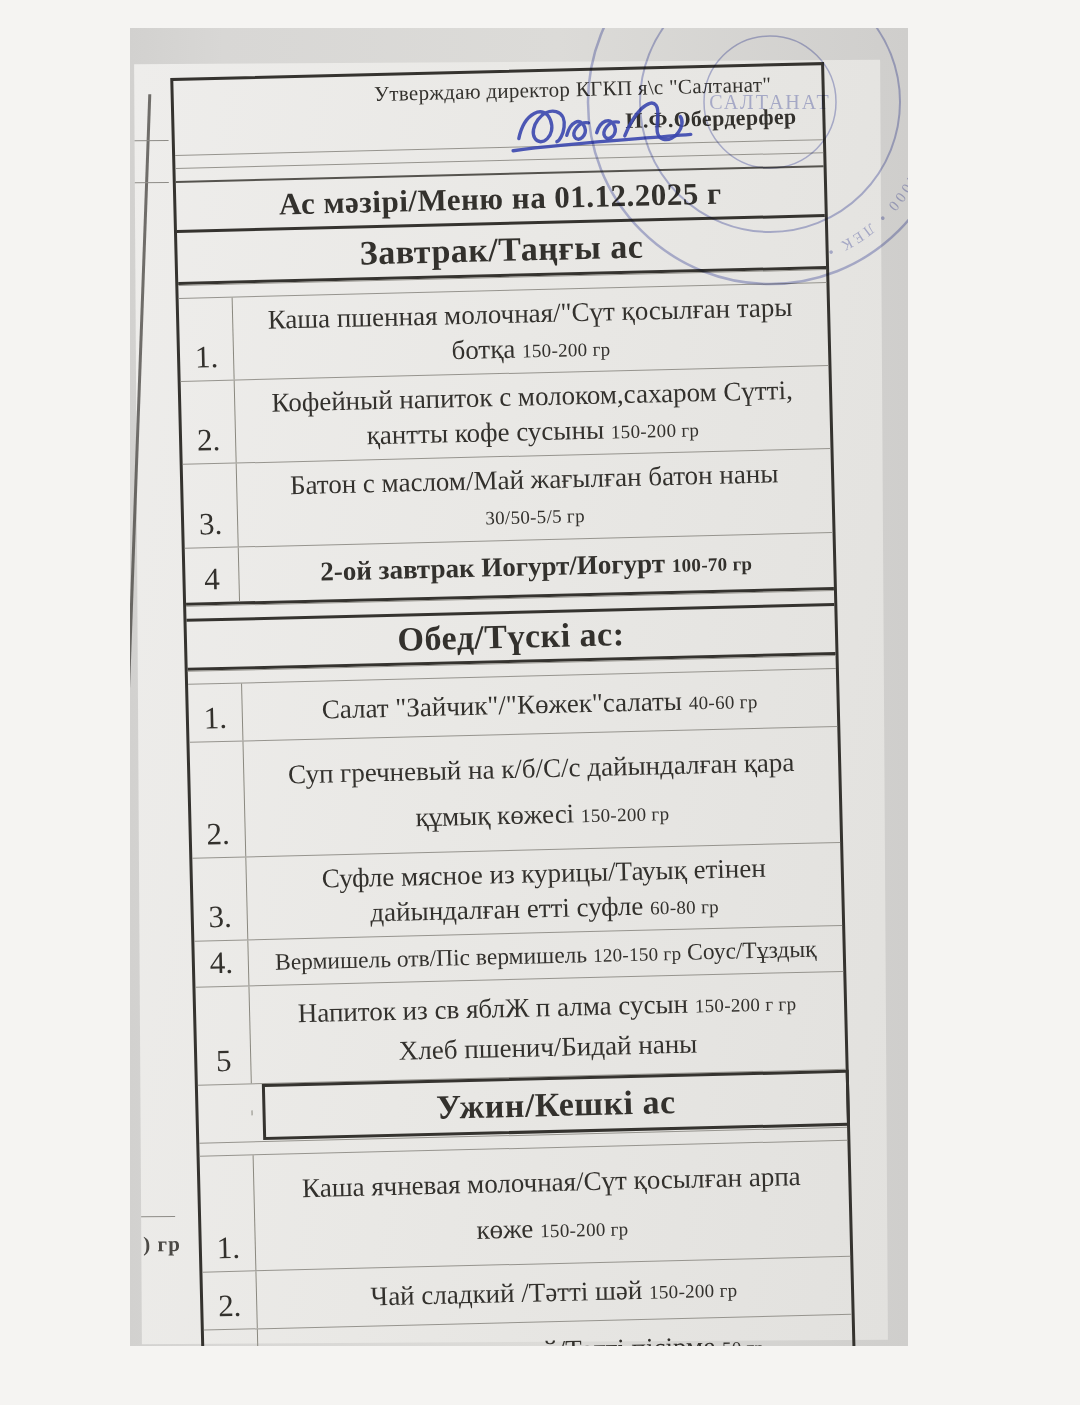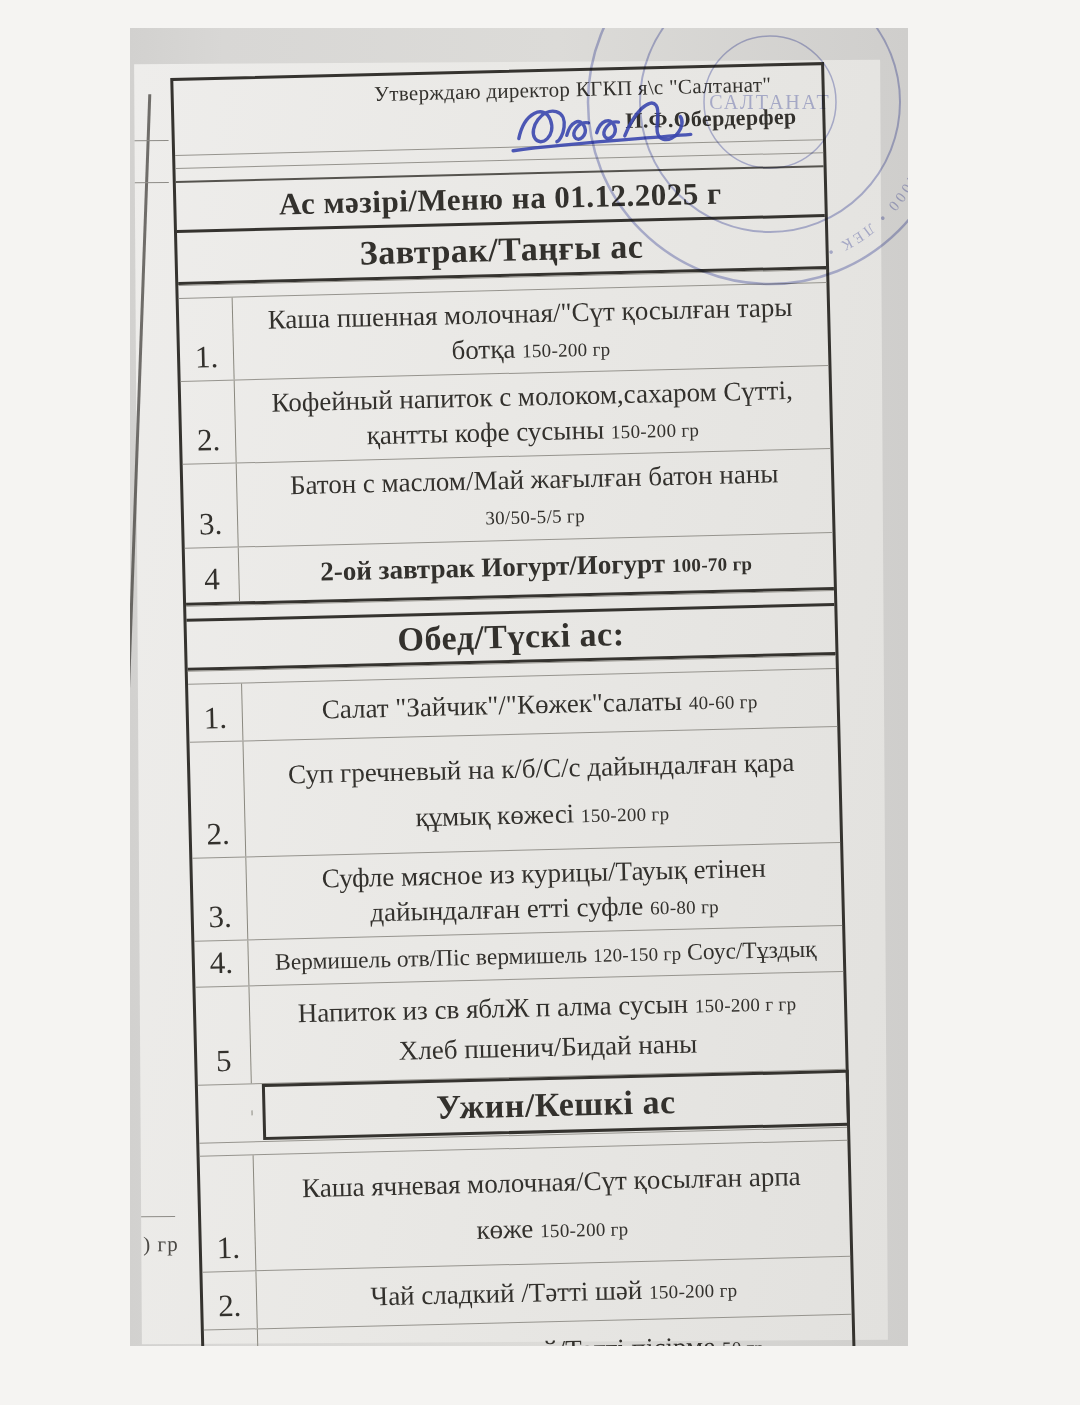--- a/index.html
+++ b/index.html
@@ -21,20 +21,21 @@
   }
   
   .left-edge-line{
     position:absolute;left:14px;top:30px;height:1240px;width:3px;
     background:#44423e;opacity:.75;transform:rotate(2.4deg);transform-origin:top center;
   }
   .frag-line{position:absolute;left:0;width:34px;height:1px;background:#8d8b86;}
   .fragment-text{
     position:absolute;left:2px;top:1168px;font-size:21px;color:#4b4945;
     letter-spacing:1px;
+    font-weight:bold;
   }
   .table{
     position:absolute;left:36px;top:8px;width:648px;
     border:3px solid #35332f;
     transform:rotate(-1.05deg);transform-origin:top center;
     background:transparent;
   }
   .row{display:flex;box-sizing:border-box;border-top:1px solid #96948e;}
   .row:first-child{border-top:none;}
   .header-row{

